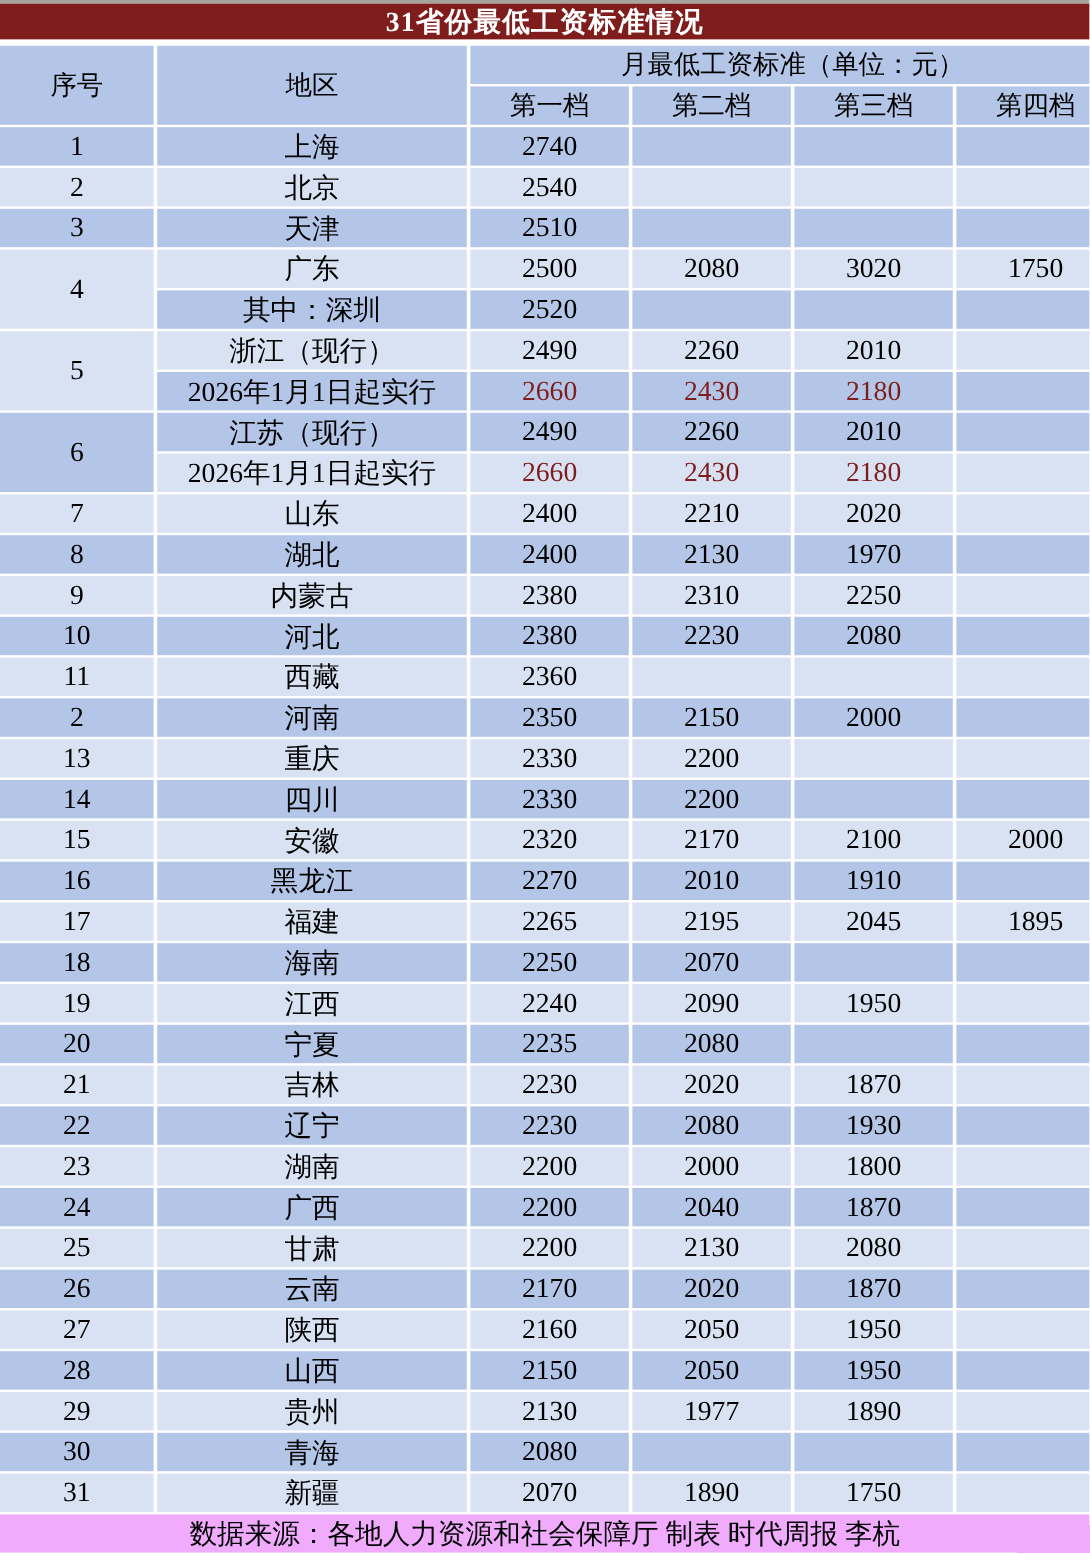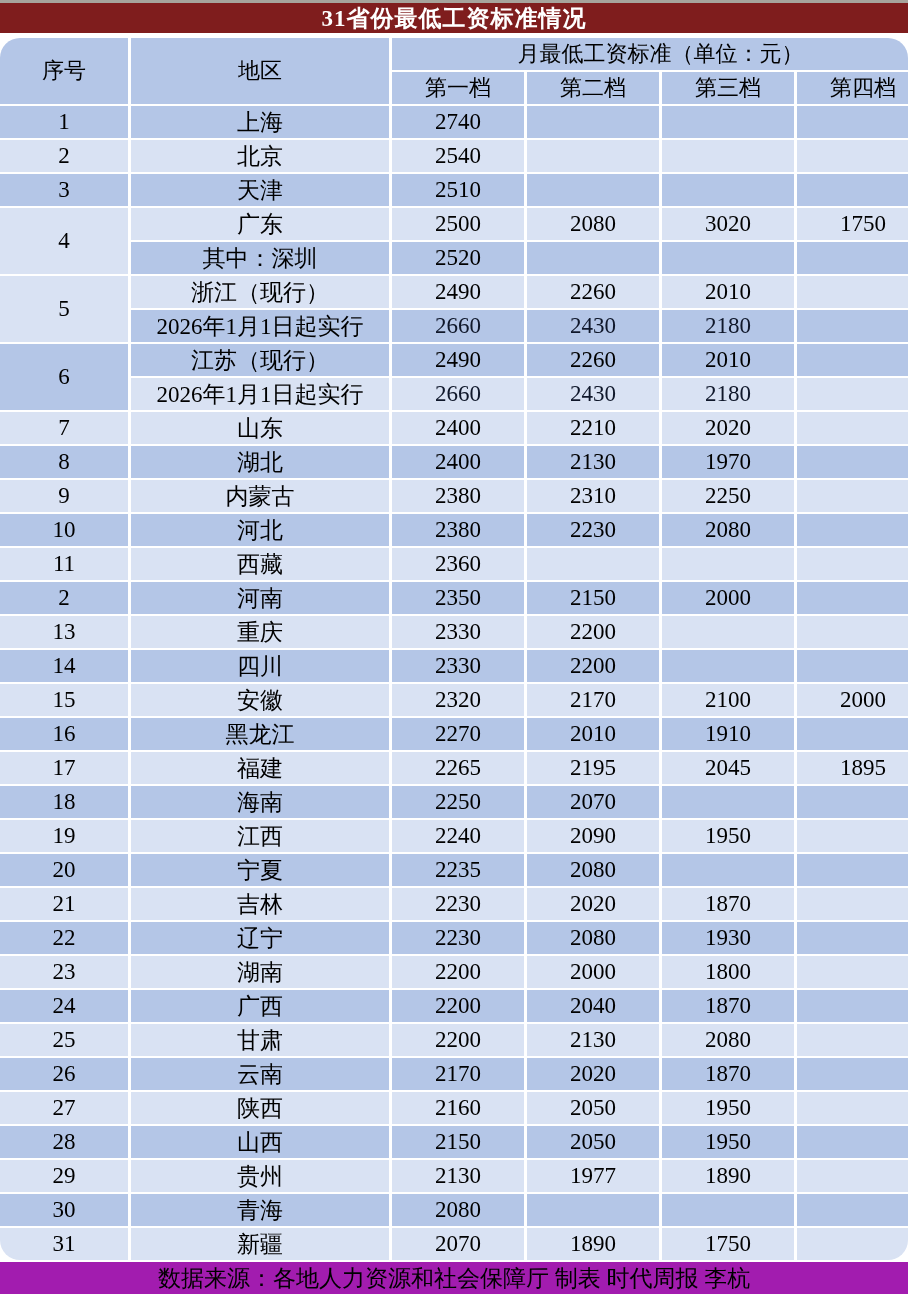--- a/index.html
+++ b/index.html
@@ -13,44 +13,44 @@
   .top-strip { height: 3px; background: #a7a49c; }
   .title-bar {
     height: 30px; background: #7f1d1d;
     display: flex; align-items: center; justify-content: center;
   }
   .title-bar .title-text {
     color: #fff; font-weight: bold; font-size: 23px; letter-spacing: 1px;
   }
   .title-gap { height: 5px; background: #fff; }
 
-  .table-clip { width: 908px; height: 1222px; overflow: hidden; border-radius: 20px; }
+  .table-clip { width: 908px; height: 1222px; overflow: hidden; }
   table.wage-table {
     table-layout: fixed;
     width: 914px;
     border-collapse: separate;
     border-spacing: 3px 2px;
     margin: -2px -3px;
   }
   td, th {
     height: 32px;
     text-align: center;
     vertical-align: middle;
     font-size: 23px;
     font-weight: normal;
     overflow: hidden;
     white-space: nowrap;
   }
   th { font-size: 22px; }
   .dark  { background: #B4C6E7; }
   .light { background: #D9E2F3; }
-  .red   { color: #0f172a; }
+  .red   { color: #7f1d1d; }
 
   .source-bar {
-    height: 32px; margin-top: 2px; background: #a21caf;
+    height: 32px; margin-top: 2px; background: #f0abfc;
     display: flex; align-items: center; justify-content: center;
     font-size: 23px;
   }
   col.c-idx    { width: 128px; }
   col.c-region { width: 258px; }
   col.c-tier   { width: 132px; }
 </style>
 </head>
 <body>
 

